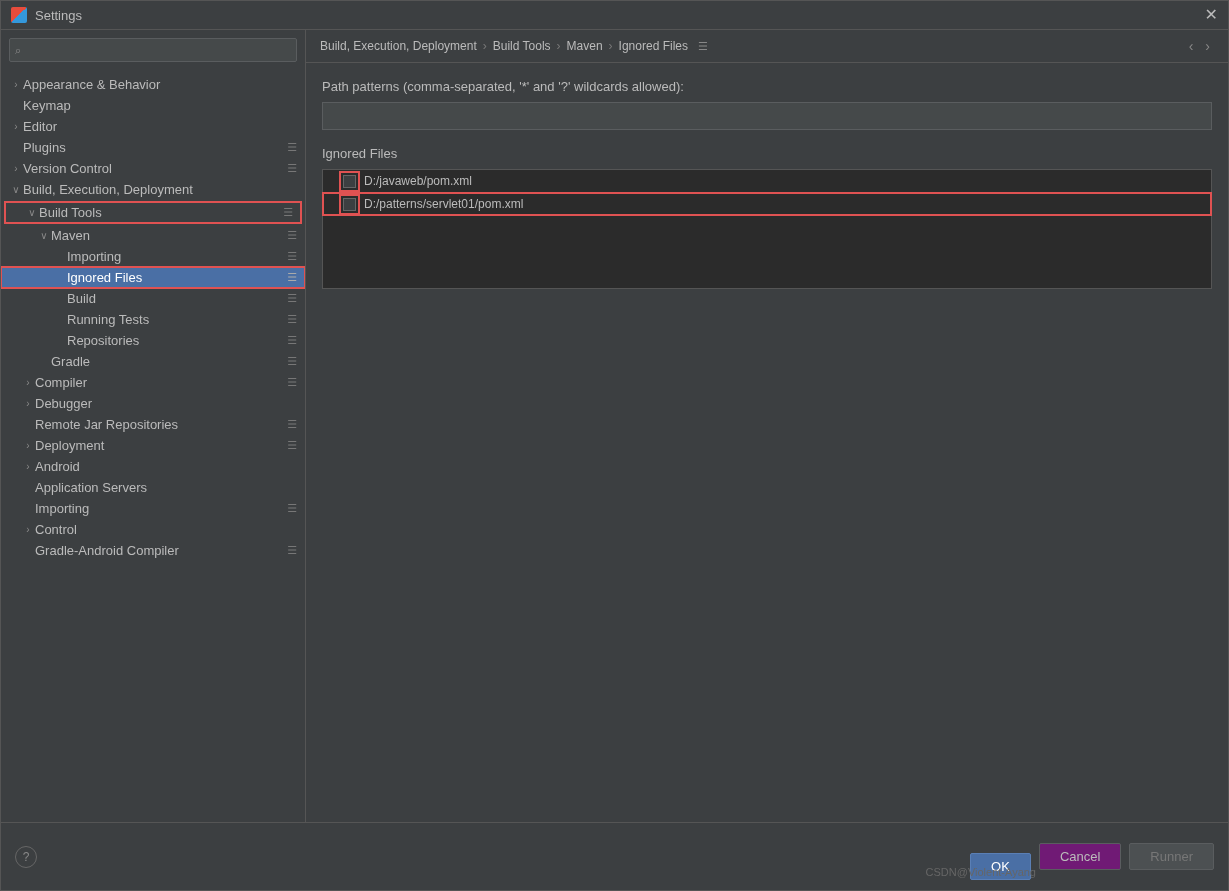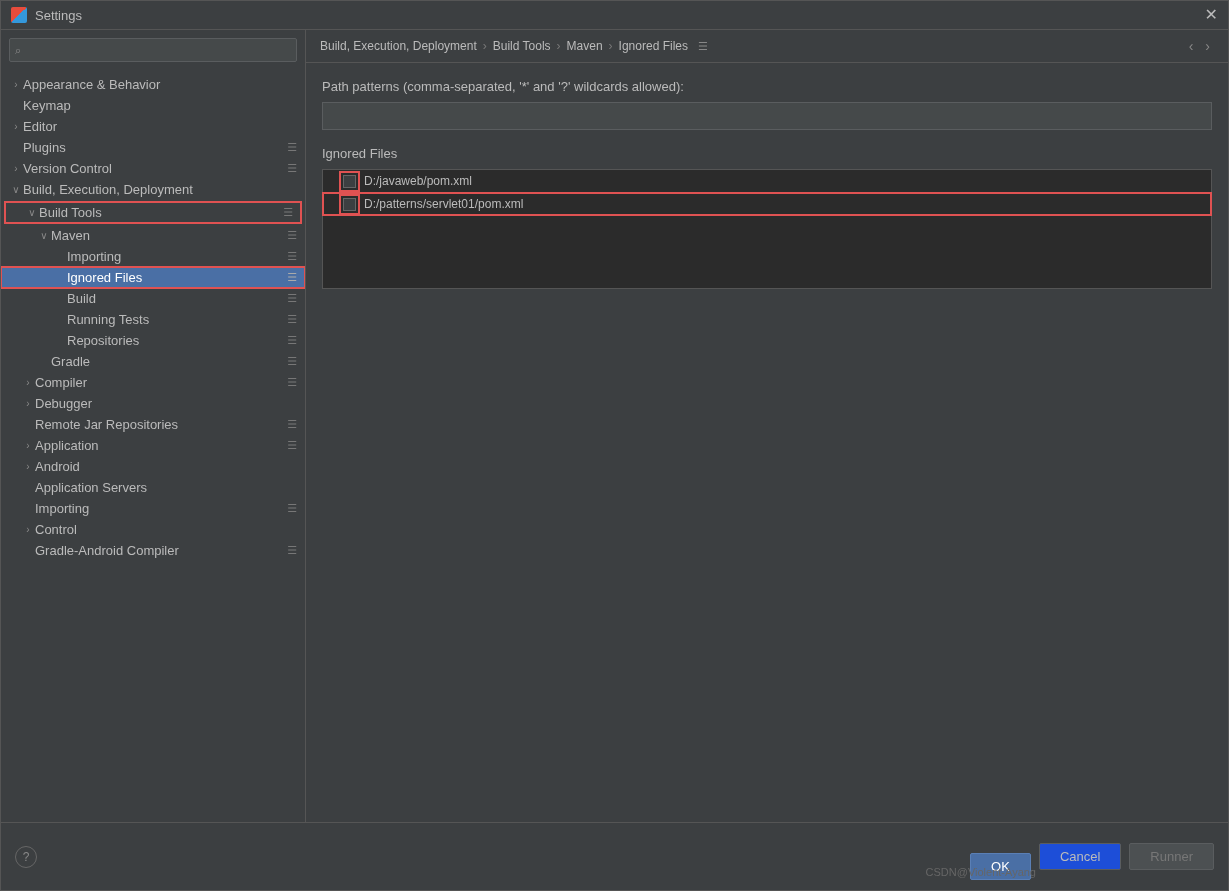--- a/index.html
+++ b/index.html
@@ -240,21 +240,21 @@
       border-radius: 2px;
       outline: none;
     }
     .btn-ok {
       background: #4a6fa5;
       border: 1px solid #5a7fb5;
       color: #fff;
       margin-top: 20px;
     }
     .btn-cancel {
-      background: #1d4ed8;
+      background: #701a75;
       border: 1px solid #5a5d5f;
       color: #bbb;
     }
     .btn-apply {
       background: #4c5052;
       border: 1px solid #5a5d5f;
       color: #777;
     }
     .watermark {
       position: absolute;
@@ -399,21 +399,21 @@
         </div>
 
         <div class="tree-item indent-1">
           <span class="expand-arrow"></span>
           <span class="tree-label">Remote Jar Repositories</span>
           <span class="settings-icon">☰</span>
         </div>
 
         <div class="tree-item indent-1">
           <span class="expand-arrow">›</span>
-          <span class="tree-label">Application</span>
+          <span class="tree-label">Deployment</span>
           <span class="settings-icon">☰</span>
         </div>
 
         <div class="tree-item indent-1">
           <span class="expand-arrow">›</span>
           <span class="tree-label">Android</span>
         </div>
 
         <div class="tree-item indent-1">
           <span class="expand-arrow"></span>

